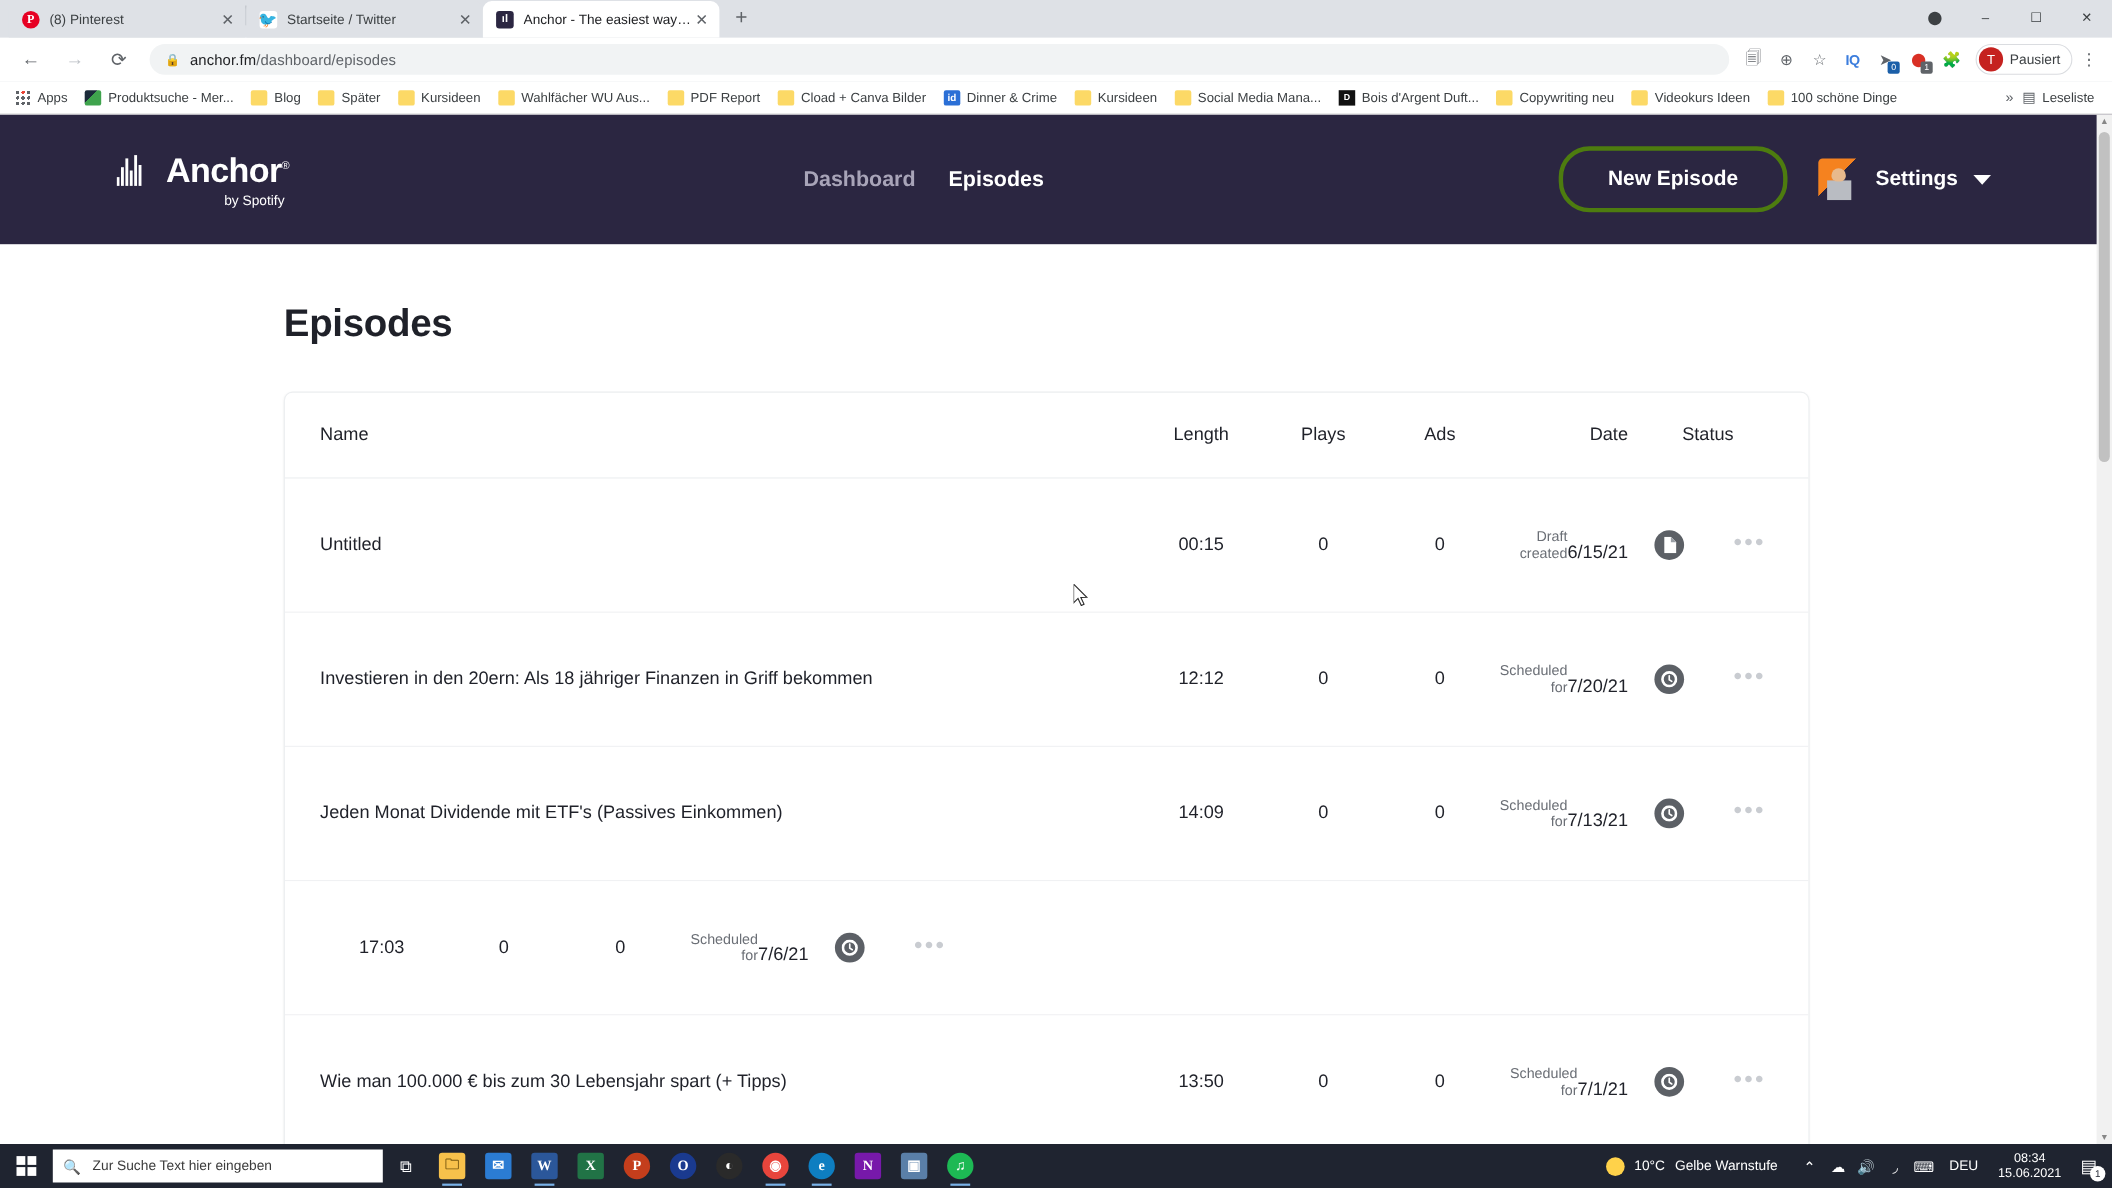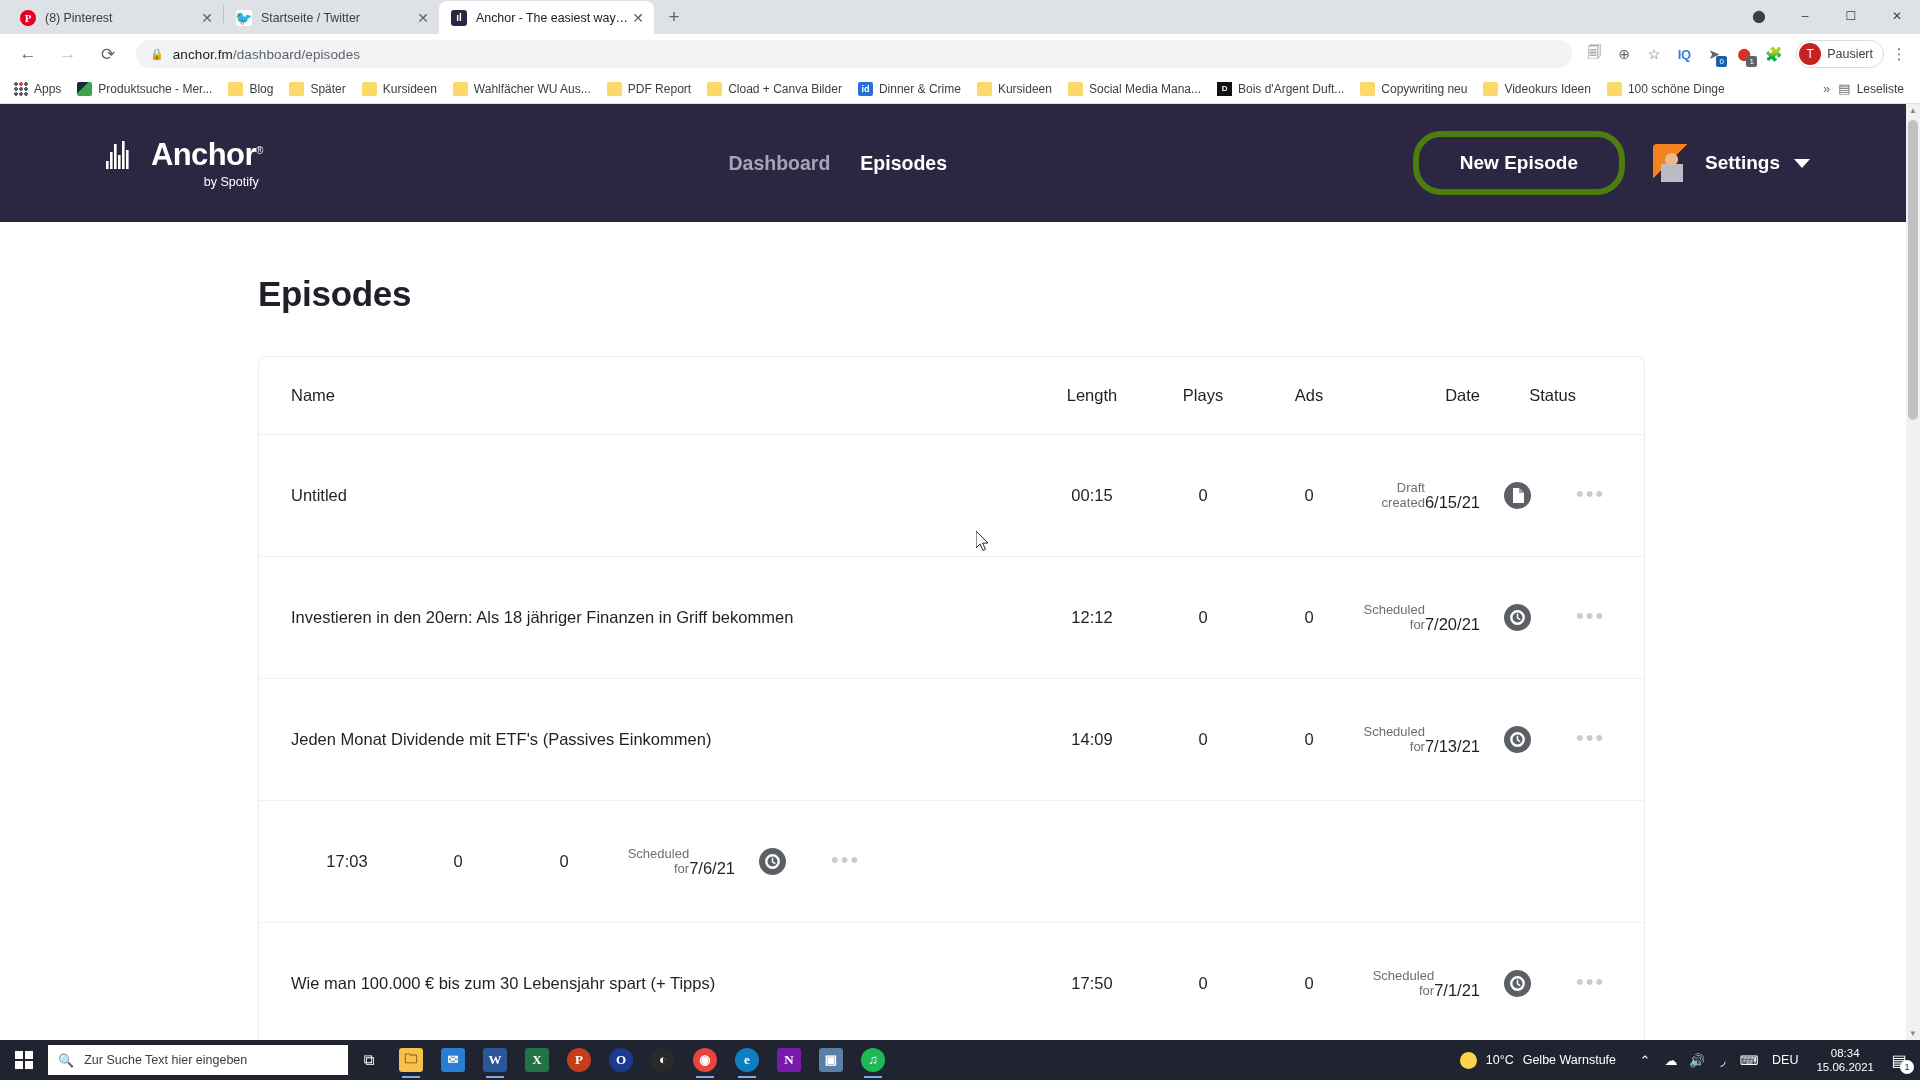--- a/index.html
+++ b/index.html
@@ -87,21 +87,21 @@
   .anchor-header { height: 118px; background: #2b2641; display: flex; align-items: center; padding: 0 0 0 106px; }
   .logo-wrap { display:flex; flex-direction:column; }
   .logo-row { display: flex; align-items: center; gap: 9px; }
   .logo-text { color: #fff; font-size: 31px; font-weight: bold; letter-spacing: -0.6px; }
   .logo-r { font-size: 10px; vertical-align: super; font-weight: normal; }
   .by-spotify { color: #fff; font-size: 12.5px; align-self: flex-end; margin-top: 2px; margin-right: 4px; }
   .nav-center { flex: 1; display: flex; justify-content: center; gap: 30px; }
   .nav-link { font-size: 19.5px; font-weight: bold; color: #a8a4b8; }
   .nav-link.active { color: #fff; }
   .header-right { display: flex; align-items: center; gap: 28px; padding-right: 110px; }
-  .new-ep-btn { border: 6px solid #4d7c0f; border-radius: 28px; color: #fff; font-size: 19px; font-weight: bold;
+  .new-ep-btn { border: 4px solid #4d7c0f; border-radius: 28px; color: #fff; font-size: 19px; font-weight: bold;
     padding: 15px 41px; background: transparent; }
   .settings-wrap { display: flex; align-items: center; gap: 14px; }
   .avatar-img { width: 38px; height: 38px; border-radius: 4px;
     background: linear-gradient(135deg,#f5821f 0%,#f5821f 45%,#2b2641 45%,#2b2641 100%); position: relative; overflow:hidden;}
   .avatar-img:after { content:''; position:absolute; left:12px; top:9px; width:13px; height:12px; border-radius:50% 50% 40% 40%; background:#e8b98c;}
   .avatar-img:before { content:''; position:absolute; left:8px; top:20px; width:22px; height:18px; background:#b9bcc2;}
   .settings-text { color: #fff; font-size: 19px; font-weight: bold; }
   .chev-dn { width:0;height:0;border-left:8px solid transparent;border-right:8px solid transparent;border-top:9px solid #fff;}
 
   .content { padding: 52px 0 0 258px; }
@@ -425,21 +425,21 @@
                 </svg>
             </span>
           </div>
           <div class="col-menu">
             <span class="menu-dots">•••</span>
           </div>
         </div>
 
         <div class="trow">
           <div class="col-name ep-name">Wie man 100.000 € bis zum 30 Lebensjahr spart (+ Tipps)</div>
-          <div class="col-length cell">17:50</div>
+          <div class="col-length cell">13:50</div>
           <div class="col-plays cell">0</div>
           <div class="col-ads cell">0</div>
           <div class="col-date date-cell">
             <span class="date-label">Scheduled for</span>
             <span class="date-val">7/1/21</span>
           </div>
           <div class="col-status">
             <span class="status-ic">
               <svg width="15" height="15" viewBox="0 0 15 15">
                   <circle cx="7.5" cy="7.5" r="6.2" fill="none" stroke="#fff" stroke-width="2.4"></circle>

